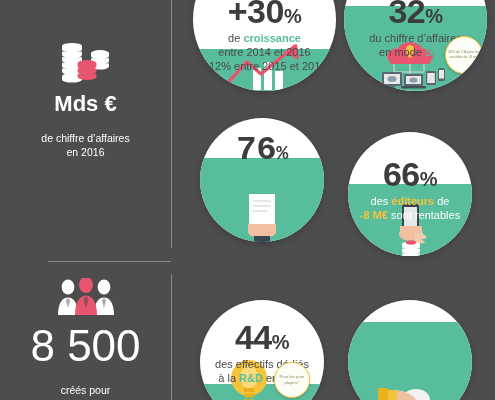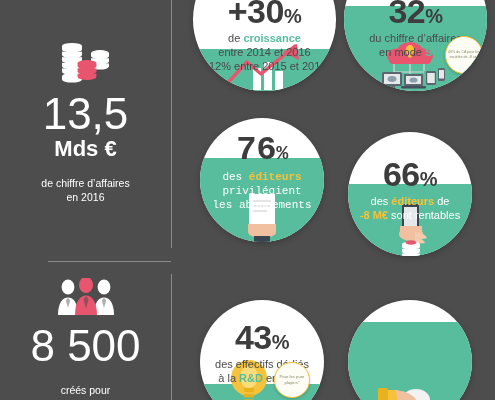--- a/index.html
+++ b/index.html
@@ -161,21 +161,20 @@
           <ellipse cx="31" cy="23" rx="9.4" ry="3"></ellipse>
           <rect x="21.6" y="23" width="18.8" height="3.3"></rect>
             <ellipse cx="31" cy="26.3" rx="9.4" ry="3"></ellipse>
           <rect x="21.6" y="28.3" width="18.8" height="3.3"></rect>
             <ellipse cx="31" cy="31.6" rx="9.4" ry="3"></ellipse>
           <rect x="21.6" y="33.6" width="18.8" height="3.3"></rect>
             <ellipse cx="31" cy="36.9" rx="9.4" ry="3"></ellipse>
         </g>
       </svg>
     </div>
-    <div class="stat-value">13,5</div>
     <div class="stat-unit">Mds €</div>
     <div class="stat-sub">
       <span>de chiffre d’affaires</span><br>
       <span>en 2016</span>
     </div>
   </div>
 
   <div class="stat-block" style="top:278px;">
     <div class="stat-icon" style="height:40px;">
       <svg width="62" height="38" viewBox="0 0 62 38" style="position:absolute;left:50%;top:0;transform:translateX(-50%);">
@@ -290,24 +289,20 @@
     <div class="badge" style="left:101px; top:88px; width:38px; height:38px;">
       <span>40% du CA pour les sociétés de -8 ans</span>
     </div>
   </div>
 
   <div class="circle" style="left:200px; top:118px; width:124px; height:124px;">
     <div class="green-fill" style="height:84px;"></div>
     <div class="ctext" style="top:15px;font-family:Liberation Mono, monospace;">
       <div class="big-pct">
         <span>76</span><span class="sym">%</span>
-      </div>
-      <div class="cap light">
-        des <span class="hl-gold">éditeurs</span> privilégient<br>
-        les abonnements
       </div>
     </div>
 
     <svg class="art" width="56" height="56" viewBox="0 0 56 56" style="left:34px; top:76px;">
       <rect x="15" y="0" width="26" height="32" fill="#ffffff"></rect>
       <g stroke="#dcdcdc" stroke-width="1.3">
         <line x1="19" y1="7" x2="37" y2="7"></line>
         <line x1="19" y1="12" x2="37" y2="12"></line>
         <line x1="19" y1="17" x2="33" y2="17"></line>
       </g>
@@ -347,21 +342,21 @@
           <ellipse cx="29" cy="52.6" rx="9" ry="2.6"></ellipse>
       </g>
       <ellipse cx="29" cy="38.5" rx="5.5" ry="2.2" fill="#e8556e"></ellipse>
     </svg>
   </div>
 
   <div class="circle" style="left:200px; top:300px; width:124px; height:124px;">
     <div class="green-fill" style="height:40px;"></div>
     <div class="ctext" style="top:20px;">
       <div class="big-pct">
-        <span>43</span><span class="sym">%</span>
+        <span>44</span><span class="sym">%</span>
       </div>
       <div class="cap dark">
         des effectifs dédiés<br>
         à la <span class="hl-green">R&amp;D</span> en 2016
       </div>
     </div>
 
     <svg class="art" width="46" height="56" viewBox="0 0 46 56" style="left:26px; top:58px;">
       <circle cx="23" cy="20" r="18" fill="#f5c33b"></circle>
       <ellipse cx="23" cy="19" rx="9" ry="11" fill="#fbdc7a"></ellipse>

